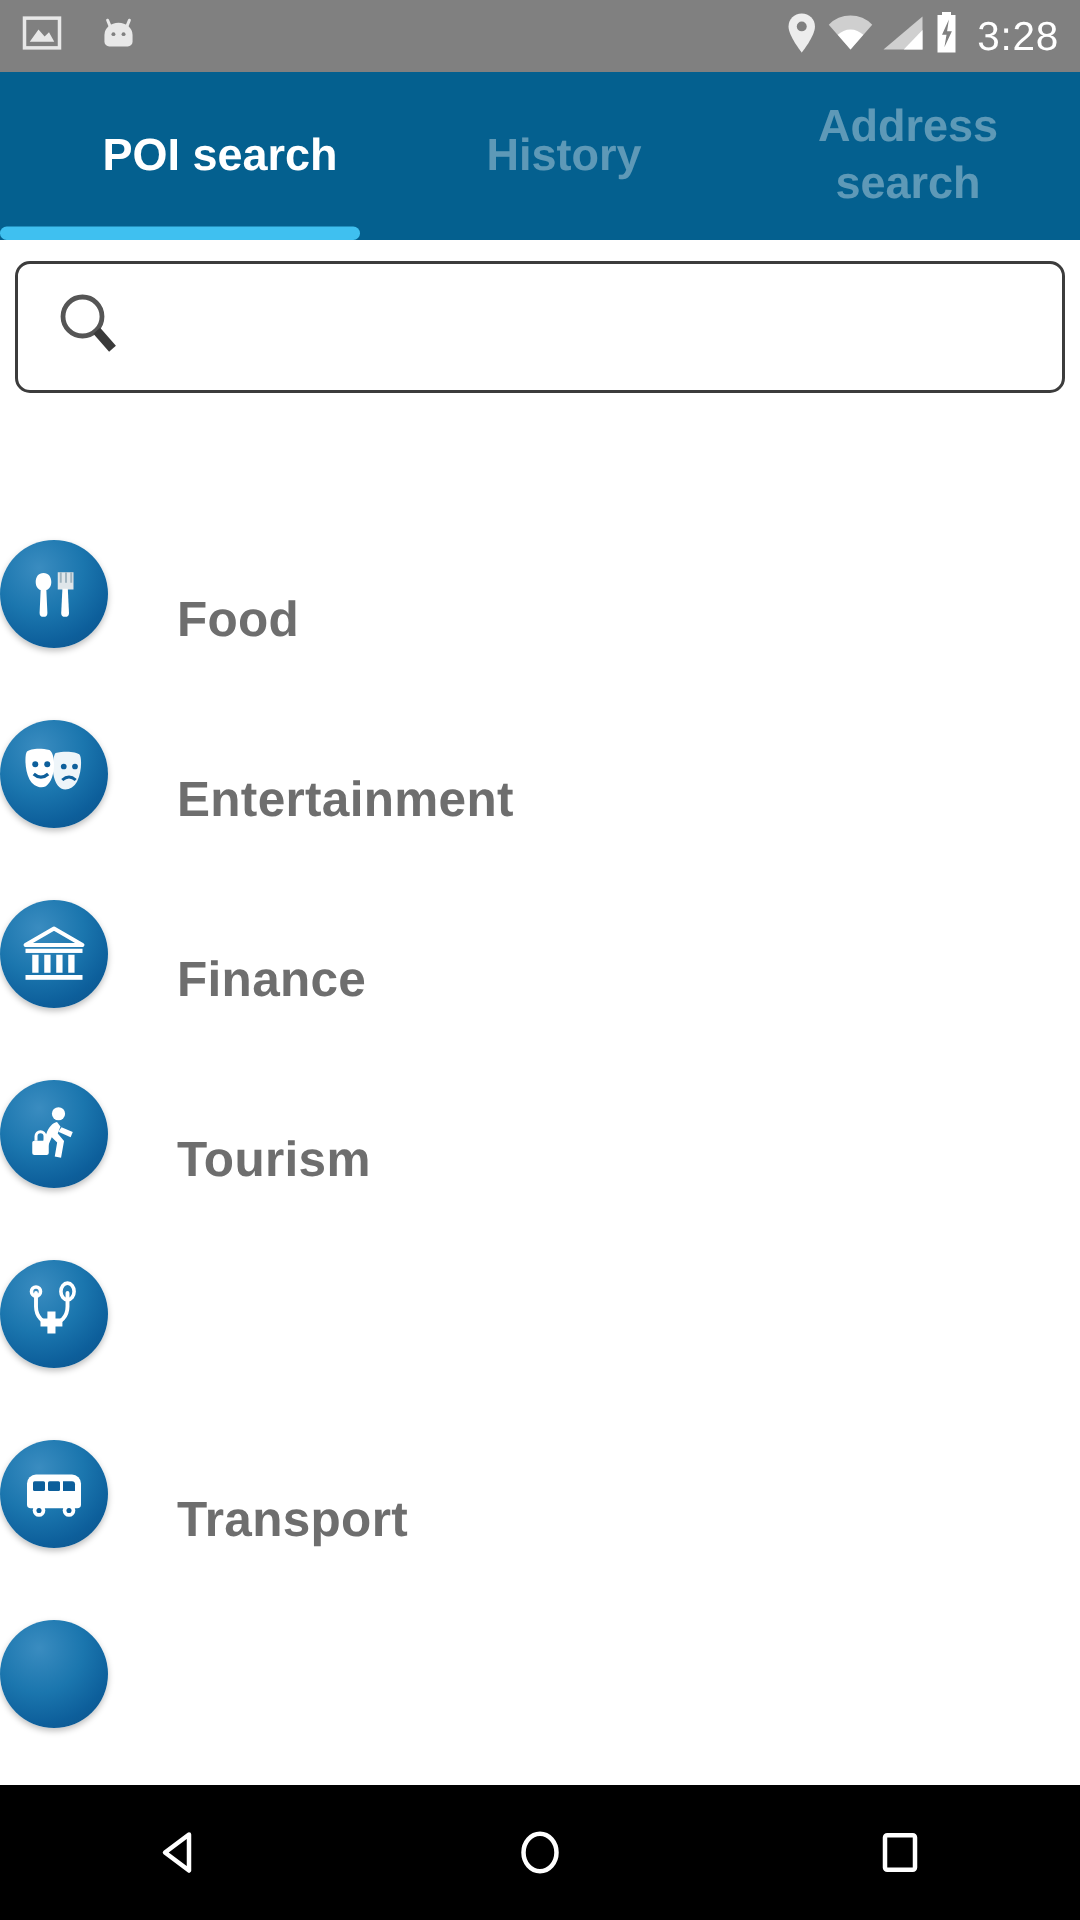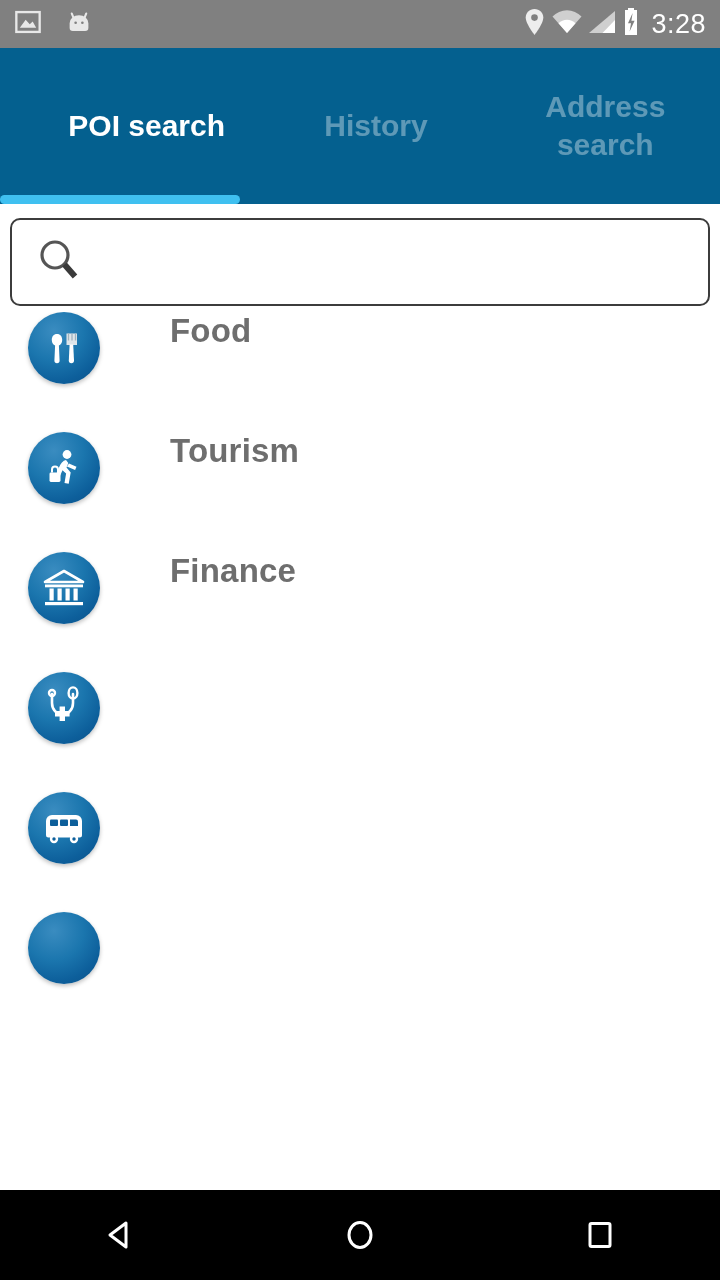--- a/index.html
+++ b/index.html
@@ -23,21 +23,21 @@
   .sb-left{ display:flex; align-items:center; gap:22px; }
   .sb-right{ margin-left:auto; display:flex; align-items:center; gap:4px; }
   .sb-time{
     color:#fff; font-size:27px; font-weight:400;
     letter-spacing:.5px; margin-left:6px;
   }
   .sb-icon{ display:block; }
 
   
   .tabbar{
-    height:156px; width:100%;
+    height:112px; width:100%;
     background:#04608f;
     display:flex; position:relative;padding-left:32px;
   }
   .tab{
     flex:1; display:flex; align-items:center; justify-content:center;
     text-align:center; padding:0 8px;
     font-size:30px; font-weight:700;
     line-height:1.28;
     color:rgba(255,255,255,.36);
     cursor:pointer;
@@ -75,24 +75,22 @@
   .search-input::placeholder{ color:#b4b4b4; }
 
   
   .list{
     position:absolute;
     top:312px; left:0; right:0; bottom:90px;
     overflow:hidden;
   }
   .row{
     height:120px;
-    display:flex; align-items:flex-start;
-    padding-left:28px;
+    display:flex; align-items:flex-end;
     cursor:pointer;
-    gap:24px;
   }
   .icon-circle{
     width:72px; height:72px; flex:none;
     border-radius:50%;
     background:radial-gradient(circle at 36% 26%, #3a8cc0 0%, #1b76ae 42%, #0d5f9b 72%, #0a4f86 100%);
     box-shadow:0 2px 4px rgba(0,0,0,.25);
     display:flex; align-items:center; justify-content:center;
     position:relative;
   }
   .icon-circle svg{ display:block; }
@@ -200,47 +198,62 @@
           <path d="M15 8 c-3.4 0 -5.2 2.6 -5.2 6 c0 2.8 1.4 4.8 3.3 5.4 l-0.7 15.2 a2.6 2.6 0 0 0 5.2 0 l-0.7 -15.2 c1.9 -0.6 3.3 -2.6 3.3 -5.4 c0 -3.4 -1.8 -6 -5.2 -6 z" fill="#ffffff"></path>
           <rect x="24.5" y="7.5" width="10.5" height="11.5" fill="#dfe6ea"></rect>
           <path d="M26.5 7.5 v7 M30 7.5 v7 M33.5 7.5 v7" stroke="#9fb3be" stroke-width="1.3"></path>
           <path d="M27.6 18.5 l-0.8 16.1 a2.6 2.6 0 0 0 5.2 0 l-0.8 -16.1 z" fill="#ffffff"></path>
         </svg>
       </div>
       <div class="row-label">Food</div>
     </div>
 
 
-
-    <div class="row">
-      <div class="icon-circle">
-        <svg width="46" height="46" viewBox="0 0 46 46">
-          <circle cx="26" cy="9.5" r="4.4" fill="#ffffff"></circle>
-          <path d="M25 15 c-3 0.5 -5.5 3.5 -7 7.5 l-3.5 8.5 l3.8 1.6 l3.2 -7.4 l3.6 3.4 l-1.6 9.4 l4.2 0.8 l2 -11.2 l-4.2 -5 l1.8 -4.6 z" fill="#ffffff"></path>
-          <path d="M28 18.5 l7.5 3.2 l-1.4 3.4 l-8.2 -3.6 z" fill="#ffffff"></path>
-          <rect x="8.5" y="27.5" width="11" height="9.5" rx="1.4" fill="#ffffff"></rect>
-          <path d="M11 27.5 v-3 a3 3 0 0 1 6 0 v3" fill="none" stroke="#ffffff" stroke-width="2"></path>
-        </svg>
-      </div>
-      <div class="row-label">Tourism</div>
+    <div class="row">
+      <div class="icon-circle">
+        <svg width="48" height="44" viewBox="0 0 48 44">
+          <path d="M25 8 c6 -1.6 14 -1 16 1 c1.6 1.6 1.6 12 -1.6 18 c-2.4 4.6 -7.4 6.4 -10.6 4.6 c-3.6 -2 -5.6 -8 -5.6 -14 c0 -4 0.6 -8 1.8 -9.6 z" fill="#ffffff" opacity=".92"></path>
+          <circle cx="30.5" cy="17" r="1.9" fill="#0d5f9b"></circle>
+          <circle cx="38" cy="17" r="1.9" fill="#0d5f9b"></circle>
+          <path d="M29.5 26 q4.5 -4 9 0" fill="none" stroke="#0d5f9b" stroke-width="2"></path>
+          <path d="M21 6 c-6 -1.6 -13 -1 -15 1 c-1.6 1.6 -1.6 12.5 1.6 18.5 c2.4 4.6 7.6 6.6 11 4.6 c3.6 -2.2 5.4 -8.4 5.4 -14.4 c0 -4.2 -0.8 -8.1 -3 -9.7 z" fill="#ffffff"></path>
+          <circle cx="11.5" cy="15.5" r="2" fill="#0d5f9b"></circle>
+          <circle cx="19.5" cy="15.5" r="2" fill="#0d5f9b"></circle>
+          <path d="M10.5 22 q4.8 4.2 9.6 0" fill="none" stroke="#0d5f9b" stroke-width="2.2"></path>
+        </svg>
+      </div>
+      <div class="row-label">Entertainment</div>
     </div>
 
     <div class="row">
       <div class="icon-circle">
         <svg width="46" height="42" viewBox="0 0 46 42">
           <path d="M23 4 L42 15 H4 Z" fill="none" stroke="#ffffff" stroke-width="2.6" stroke-linejoin="round"></path>
           <rect x="4" y="17.5" width="38" height="2.8" fill="#ffffff"></rect>
           <rect x="8.5" y="21.5" width="4.2" height="12" fill="#ffffff"></rect>
           <rect x="16.5" y="21.5" width="4.2" height="12" fill="#ffffff"></rect>
           <rect x="24.5" y="21.5" width="4.2" height="12" fill="#ffffff"></rect>
           <rect x="32.5" y="21.5" width="4.2" height="12" fill="#ffffff"></rect>
           <rect x="4" y="35" width="38" height="3.2" fill="#ffffff"></rect>
         </svg>
       </div>
       <div class="row-label">Finance</div>
+    </div>
+
+    <div class="row">
+      <div class="icon-circle">
+        <svg width="46" height="46" viewBox="0 0 46 46">
+          <circle cx="26" cy="9.5" r="4.4" fill="#ffffff"></circle>
+          <path d="M25 15 c-3 0.5 -5.5 3.5 -7 7.5 l-3.5 8.5 l3.8 1.6 l3.2 -7.4 l3.6 3.4 l-1.6 9.4 l4.2 0.8 l2 -11.2 l-4.2 -5 l1.8 -4.6 z" fill="#ffffff"></path>
+          <path d="M28 18.5 l7.5 3.2 l-1.4 3.4 l-8.2 -3.6 z" fill="#ffffff"></path>
+          <rect x="8.5" y="27.5" width="11" height="9.5" rx="1.4" fill="#ffffff"></rect>
+          <path d="M11 27.5 v-3 a3 3 0 0 1 6 0 v3" fill="none" stroke="#ffffff" stroke-width="2"></path>
+        </svg>
+      </div>
+      <div class="row-label">Tourism</div>
     </div>
 
     <div class="row">
       <div class="icon-circle">
         <svg width="46" height="46" viewBox="0 0 46 46">
           <path d="M11 9 v9 c0 6.5 4.5 11.5 10.5 11.5 c6 0 10.5 -5 10.5 -11.5 v-9" fill="none" stroke="#ffffff" stroke-width="2.6" stroke-linecap="round"></path>
           <circle cx="11" cy="8" r="3" fill="none" stroke="#ffffff" stroke-width="2.4"></circle>
           <ellipse cx="32" cy="8" rx="4.4" ry="5.6" fill="none" stroke="#ffffff" stroke-width="2.4"></ellipse>
           <path d="M21.5 29.5 v5" fill="none" stroke="#ffffff" stroke-width="2.4"></path>
           <path d="M19 20 h4.6 v-4.6 h5.4 v4.6 h4.6 v5.4 h-4.6 v4.6 h-5.4 v-4.6 h-4.6 z" fill="#ffffff" transform="translate(-5,6)"></path>
@@ -254,20 +267,21 @@
           <path d="M5 13 a6 6 0 0 1 6 -6 h24 a6 6 0 0 1 6 6 v14 a2.5 2.5 0 0 1 -2.5 2.5 h-31 a2.5 2.5 0 0 1 -2.5 -2.5 z" fill="#ffffff"></path>
           <rect x="9" y="11.5" width="8" height="6.5" rx="1" fill="#0d5f9b"></rect>
           <rect x="19" y="11.5" width="8" height="6.5" rx="1" fill="#0d5f9b"></rect>
           <path d="M29 11.5 h6 a2 2 0 0 1 2 2 v4.5 h-8 z" fill="#0d5f9b"></path>
           <circle cx="13" cy="31" r="4.2" fill="#ffffff"></circle>
           <circle cx="33" cy="31" r="4.2" fill="#ffffff"></circle>
           <circle cx="13" cy="31" r="1.7" fill="#0d5f9b"></circle>
           <circle cx="33" cy="31" r="1.7" fill="#0d5f9b"></circle>
         </svg>
       </div>
+      <div class="row-label">Transport</div>
     </div>
 
     <div class="row">
       <div class="icon-circle">
         
       </div>
 
     </div>
 
   </div>

